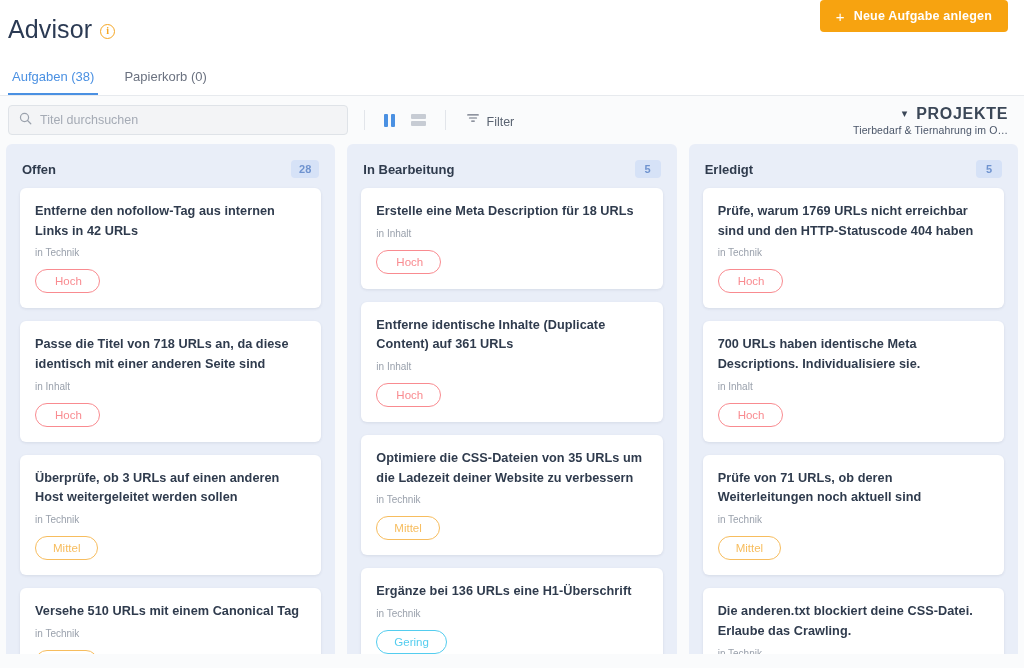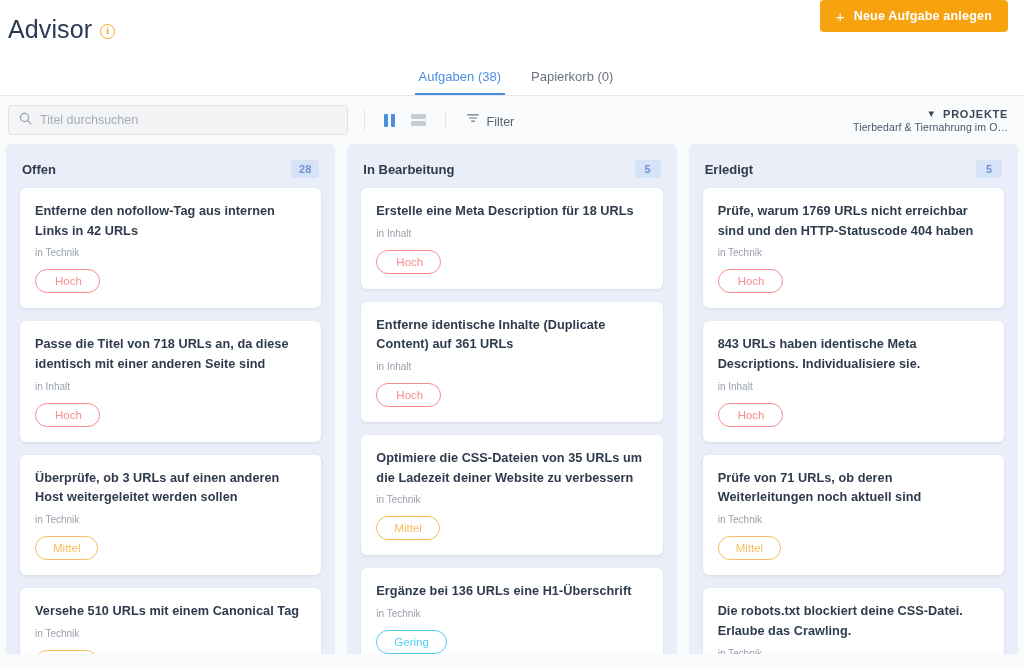--- a/index.html
+++ b/index.html
@@ -63,21 +63,20 @@
 
   
   .tabs {
     height: 38px;
     background: #ffffff;
     display: flex;
     align-items: flex-end;
     padding-left: 8px;
     gap: 22px;
     border-bottom: 1px solid #e7eaee;
-    justify-content: center;
   }
   .tab {
     font-size: 13px;
     color: #6b7280;
     padding: 0 4px 9px 4px;
     cursor: pointer;
     border-bottom: 2px solid transparent;
     white-space: nowrap;
   }
   .tab.active { color: #4a90e2; border-bottom-color: #4a90e2; }
@@ -128,21 +127,21 @@
   .projects-area {
     margin-left: auto;
     display: flex;
     flex-direction: column;
     align-items: flex-end;
     gap: 1px;
     cursor: pointer;
   }
   .projects-row { display: flex; align-items: center; gap: 9px; }
   .projects-label {
-    font-size: 11px;
+    font-size: 16px;
     font-weight: 700;
     color: #3b4757;
     letter-spacing: .7px;
   }
   .chev { color: #3b4757; font-size: 11px; line-height: 1; }
   .project-name {
     font-size: 10.5px;
     color: #4a5568;
     letter-spacing: .1px;
     max-width: 175px;
@@ -358,31 +357,31 @@
         <span class="col-title">Erledigt</span>
         <span class="col-count">5</span>
       </div>
       <div class="cards">
         <div class="card">
           <div class="card-title">Prüfe, warum 1769 URLs nicht erreichbar sind und den HTTP-Statuscode 404 haben</div>
           <div class="card-cat">in Technik</div>
           <div class="pill hoch">Hoch</div>
         </div>
         <div class="card">
-          <div class="card-title">843 URLs haben identische Meta Descriptions. Individualisiere sie.</div>
+          <div class="card-title">700 URLs haben identische Meta Descriptions. Individualisiere sie.</div>
           <div class="card-cat">in Inhalt</div>
           <div class="pill hoch">Hoch</div>
         </div>
         <div class="card">
           <div class="card-title">Prüfe von 71 URLs, ob deren Weiterleitungen noch aktuell sind</div>
           <div class="card-cat">in Technik</div>
           <div class="pill mittel">Mittel</div>
         </div>
         <div class="card">
-          <div class="card-title">Die robots.txt blockiert deine CSS-Datei. Erlaube das Crawling.</div>
+          <div class="card-title">Die anderen.txt blockiert deine CSS-Datei. Erlaube das Crawling.</div>
           <div class="card-cat">in Technik</div>
 
         </div>
       </div>
     </div>
 
   </div>
 </div>
 
 </body></html>

